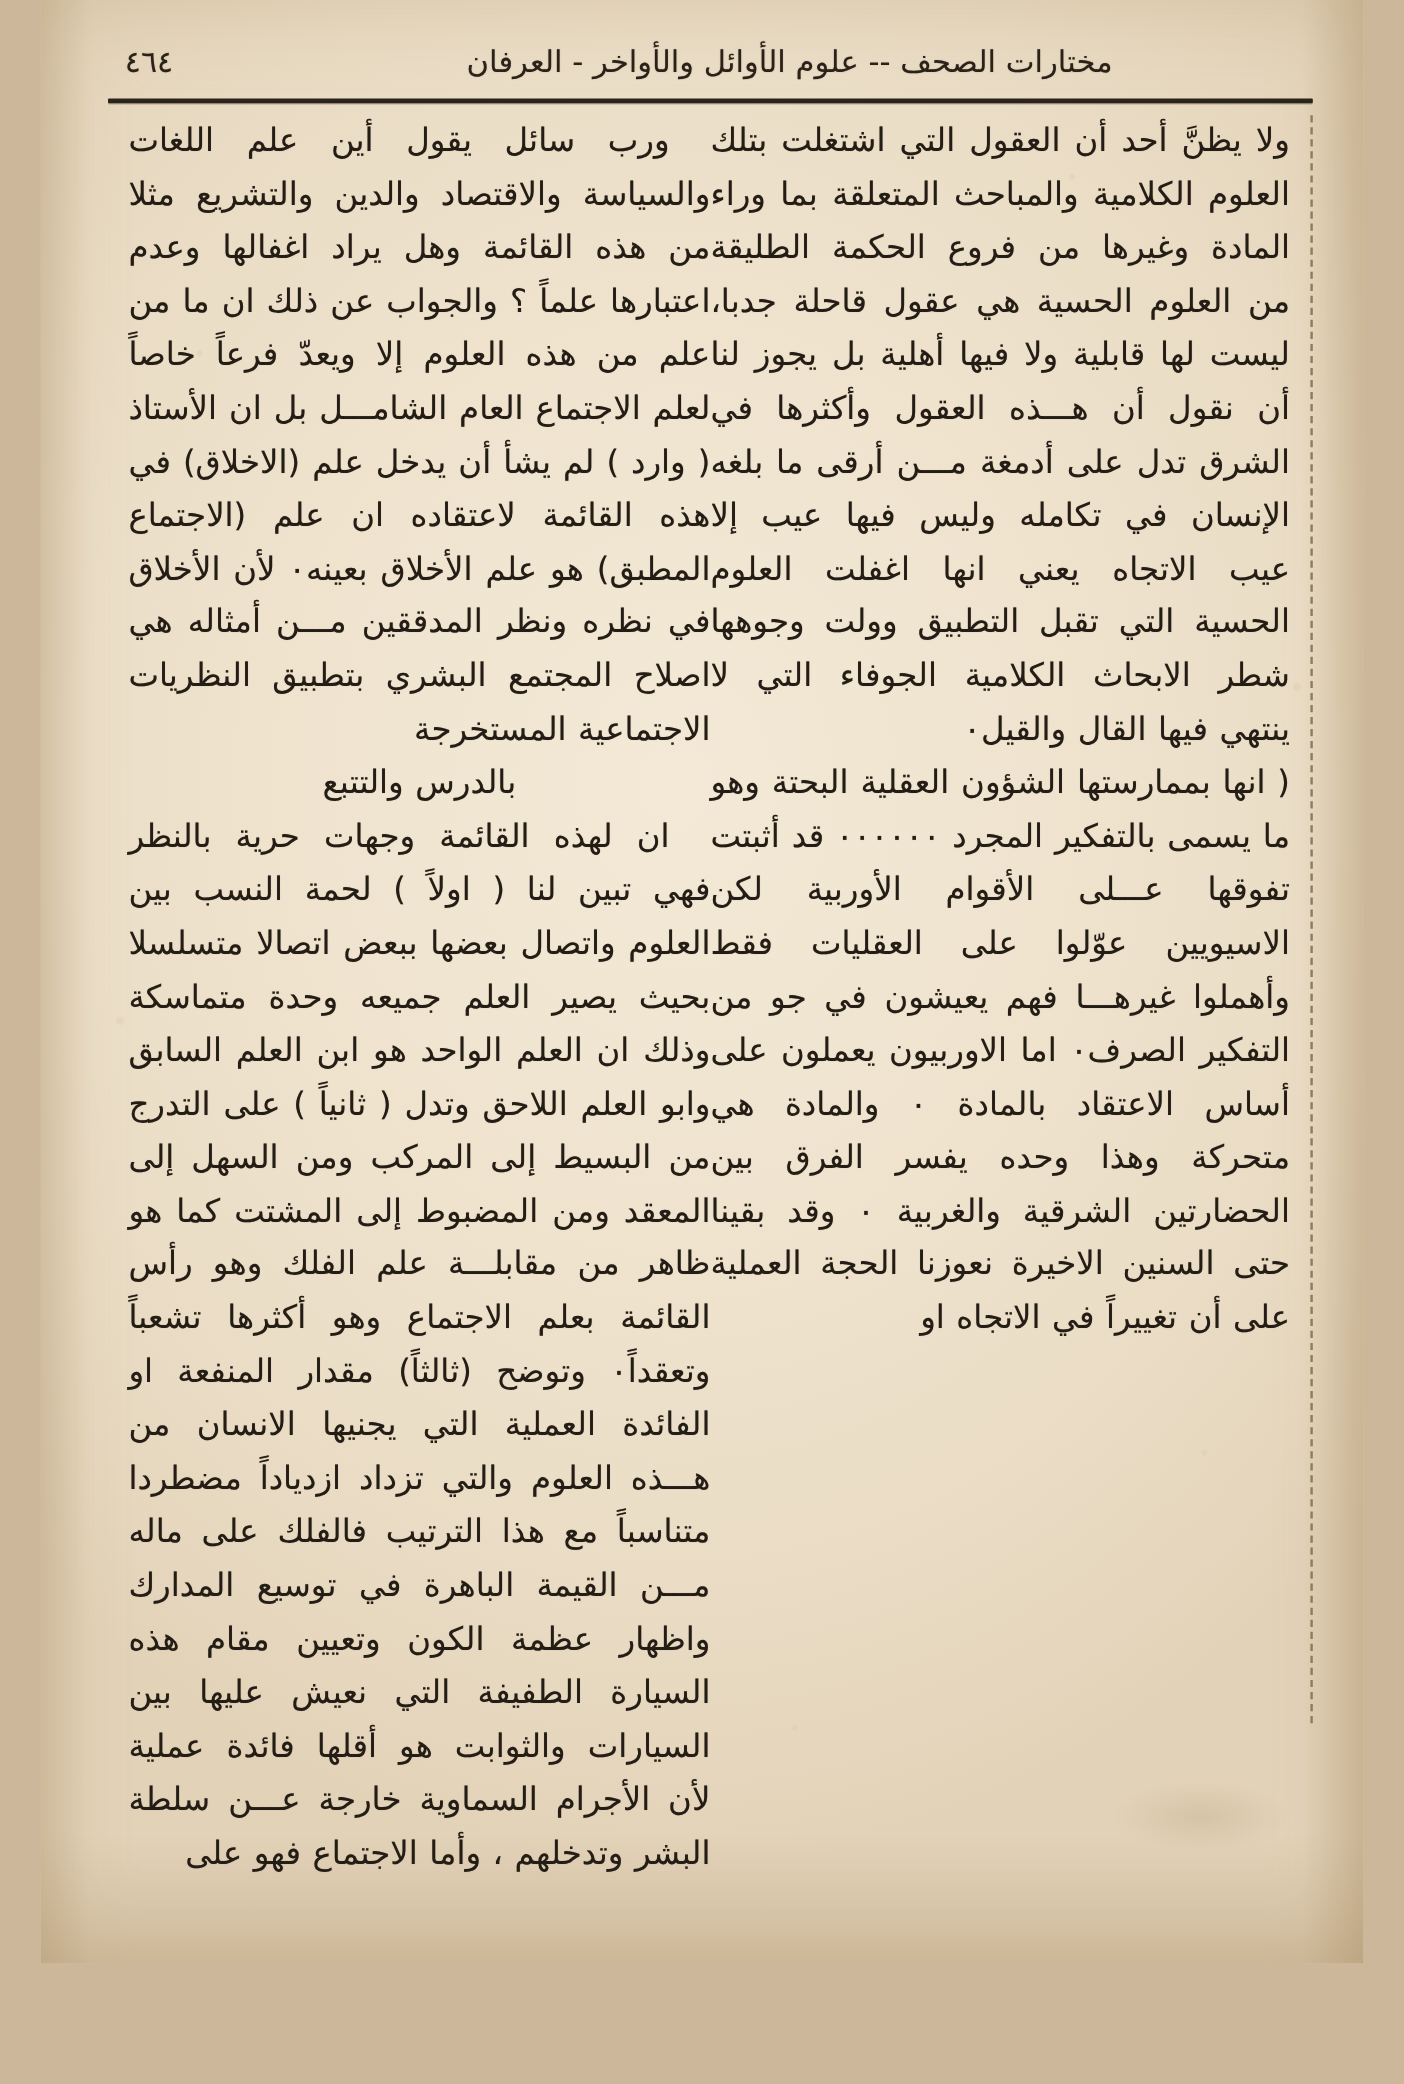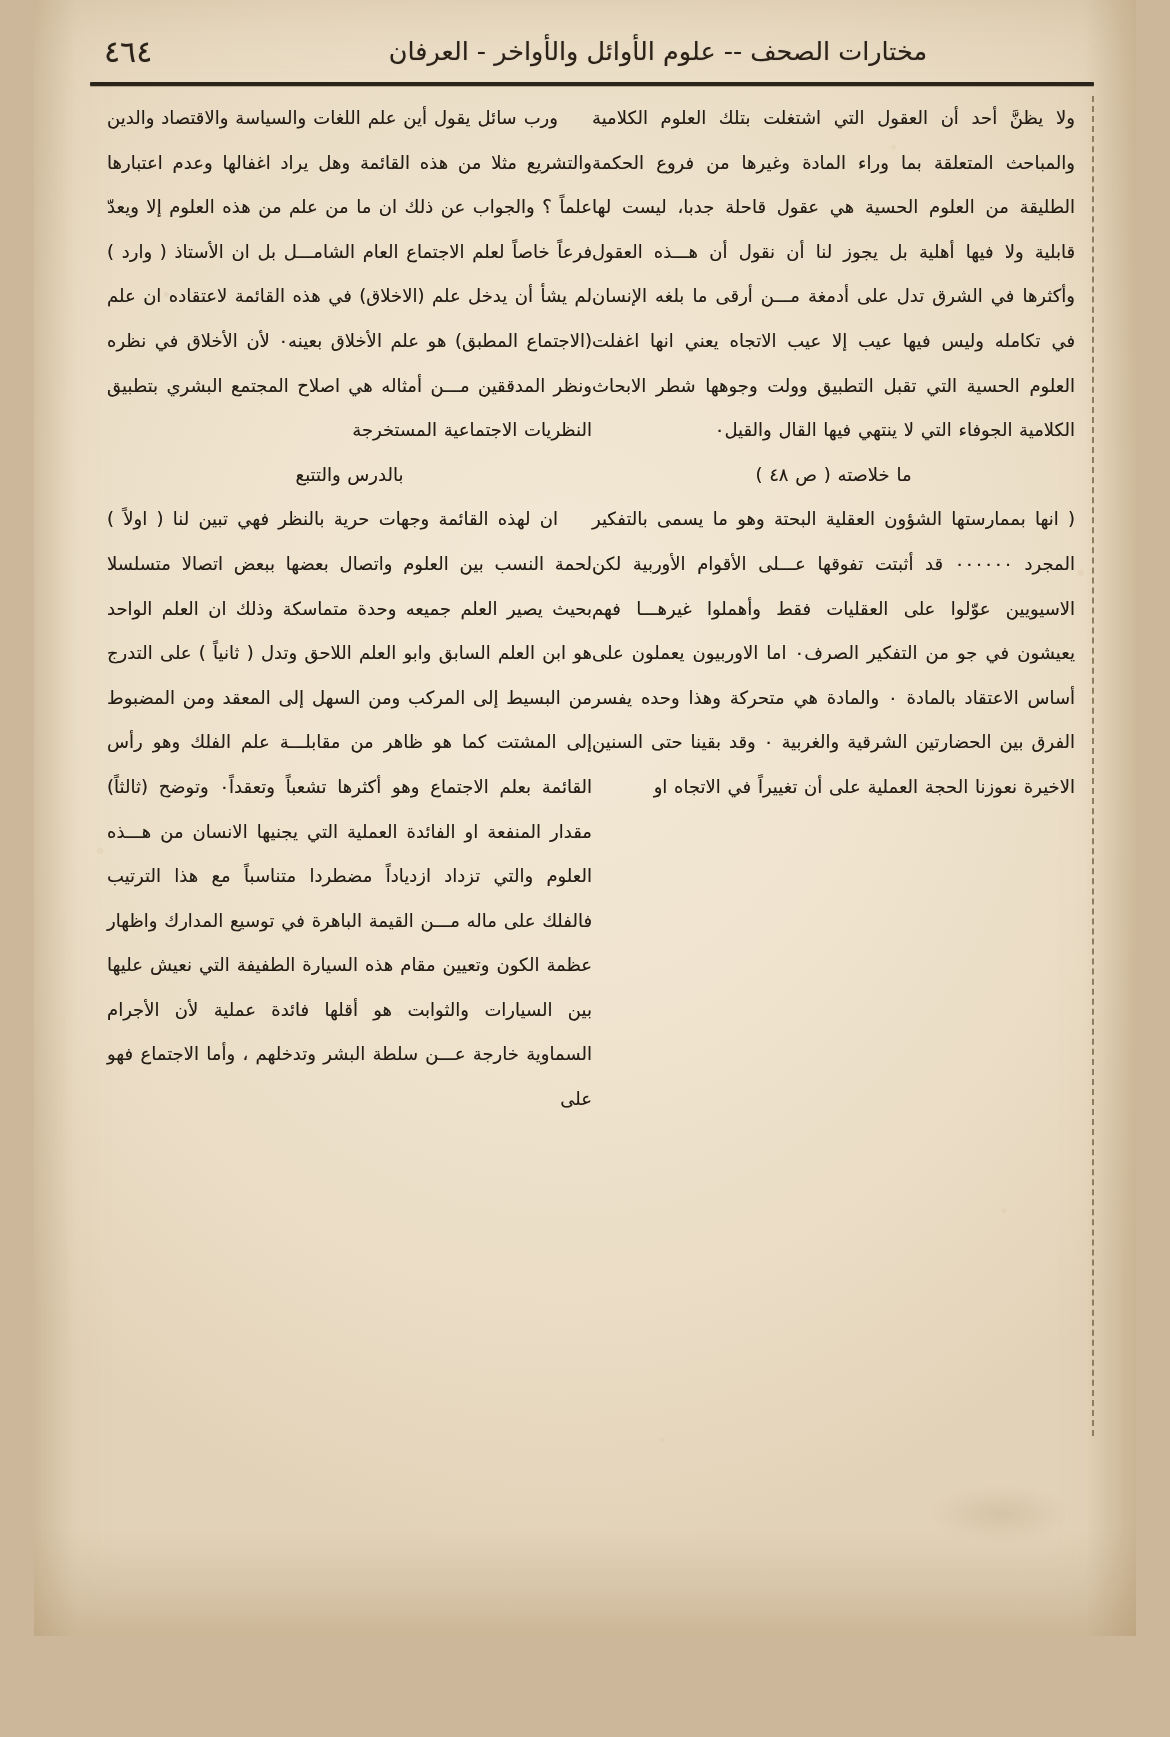--- a/index.html
+++ b/index.html
@@ -91,21 +91,21 @@
     text-align: center;
     font-size: 25px;
     letter-spacing: .2px;
     font-family: "DejaVu Sans", "Liberation Sans", sans-serif;
     text-shadow: 0 0 1px rgba(60,45,25,0.35);
     transform: scaleX(1.02);
   }
   .runhead-folio {
     width: 120px;
     text-align: left;
-    font-size: 30px;
+    font-size: 25px;
     padding-left: 16px;
     text-shadow: 0 0 1px rgba(60,45,25,0.35);
   }
 
   .rule {
     position: absolute;
     left: 56px;
     right: 42px;
     top: 82px;
     height: 4px;
@@ -123,21 +123,21 @@
     height: 1340px;
     display: flex;
     flex-direction: row-reverse;
     direction: rtl;
     gap: 0;
   }
   .col {
     width: 50%;
     box-sizing: border-box;
     color: #241d15;
-    font-size: 18px;
+    font-size: 27px;
     line-height: 44.6px;
     text-align: justify;
     text-justify: inter-word;
     word-spacing: 1px;
     text-shadow: 0 0 .6px rgba(45,34,18,0.45);
   }
   .col-right { padding-left: 17px; }
   .col-left  { padding-right: 17px; border-right: 2px dashed #8d7c5e; }
 
   .col p {
@@ -177,22 +177,19 @@
         <p class="indent">
           <span>ان لهذه القائمة وجهات حرية بالنظر فهي تبين لنا ( اولاً ) لحمة النسب بين العلوم واتصال بعضها ببعض اتصالا متسلسلا بحيث يصير العلم جميعه وحدة متماسكة وذلك ان العلم الواحد هو ابن العلم السابق وابو العلم اللاحق وتدل ( ثانياً ) على التدرج من البسيط إلى المركب ومن السهل إلى المعقد ومن المضبوط إلى المشتت كما هو ظاهر من مقابلـــة علم الفلك وهو رأس القائمة بعلم الاجتماع وهو أكثرها تشعباً وتعقداً٠ وتوضح (ثالثاً) مقدار المنفعة او الفائدة العملية التي يجنيها الانسان من هـــذه العلوم والتي تزداد ازدياداً مضطردا متناسباً مع هذا الترتيب فالفلك على ماله مـــن القيمة الباهرة في توسيع المدارك واظهار عظمة الكون وتعيين مقام هذه السيارة الطفيفة التي نعيش عليها بين السيارات والثوابت هو أقلها فائدة عملية لأن الأجرام السماوية خارجة عـــن سلطة البشر وتدخلهم ، وأما الاجتماع فهو على</span>
         </p>
       </div>
 
       <div class="col col-left">
         <p>
           <span>ولا يظنَّ أحد أن العقول التي اشتغلت بتلك العلوم الكلامية والمباحث المتعلقة بما وراء المادة وغيرها من فروع الحكمة الطليقة من العلوم الحسية هي عقول قاحلة جدبا، ليست لها قابلية ولا فيها أهلية بل يجوز لنا أن نقول أن هـــذه العقول وأكثرها في الشرق تدل على أدمغة مـــن أرقى ما بلغه الإنسان في تكامله وليس فيها عيب إلا عيب الاتجاه يعني انها اغفلت العلوم الحسية التي تقبل التطبيق وولت وجوهها شطر الابحاث الكلامية الجوفاء التي لا ينتهي فيها القال والقيل٠</span>
         </p>
         <p>
-          <span class="tail-center">ما خلاصته ( ص ٤٨ )</span>
-        </p>
-        <p>
           <span>( انها بممارستها الشؤون العقلية البحتة وهو ما يسمى بالتفكير المجرد ٠٠٠٠٠٠ قد أثبتت تفوقها عـــلى الأقوام الأوربية لكن الاسيويين عوّلوا على العقليات فقط وأهملوا غيرهـــا فهم يعيشون في جو من التفكير الصرف٠ اما الاوربيون يعملون على أساس الاعتقاد بالمادة ٠ والمادة هي متحركة وهذا وحده يفسر الفرق بين الحضارتين الشرقية والغربية ٠ وقد بقينا حتى السنين الاخيرة نعوزنا الحجة العملية على أن تغييراً في الاتجاه او</span>
         </p>
       </div>
 
     </div>
   </div>
 </div>
 
 </body></html>

